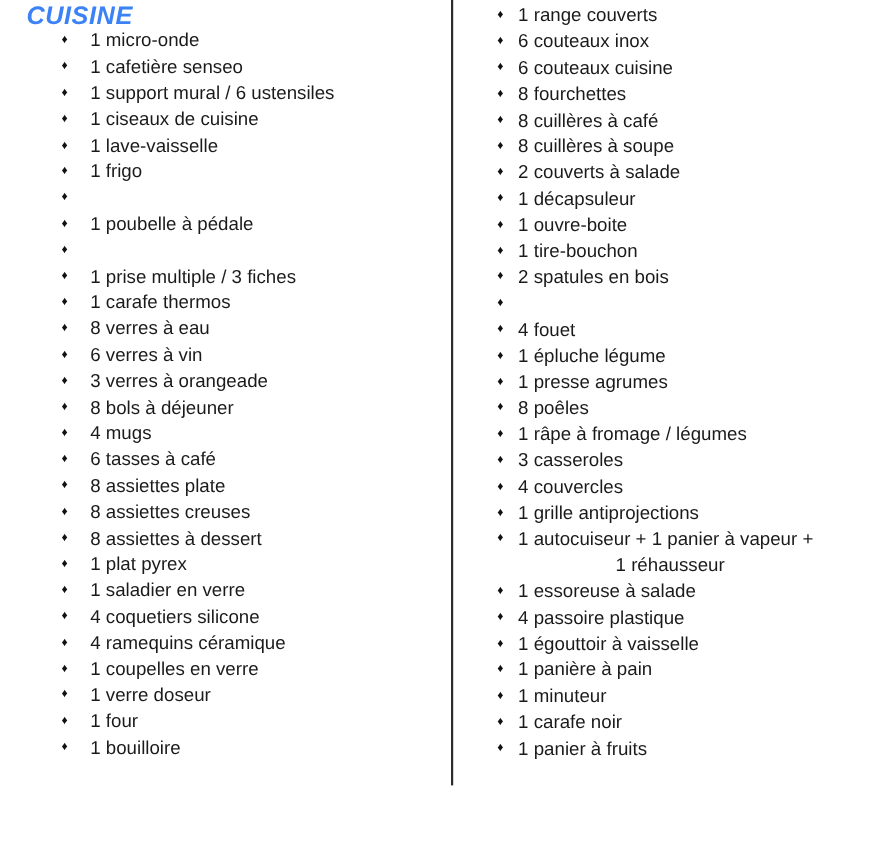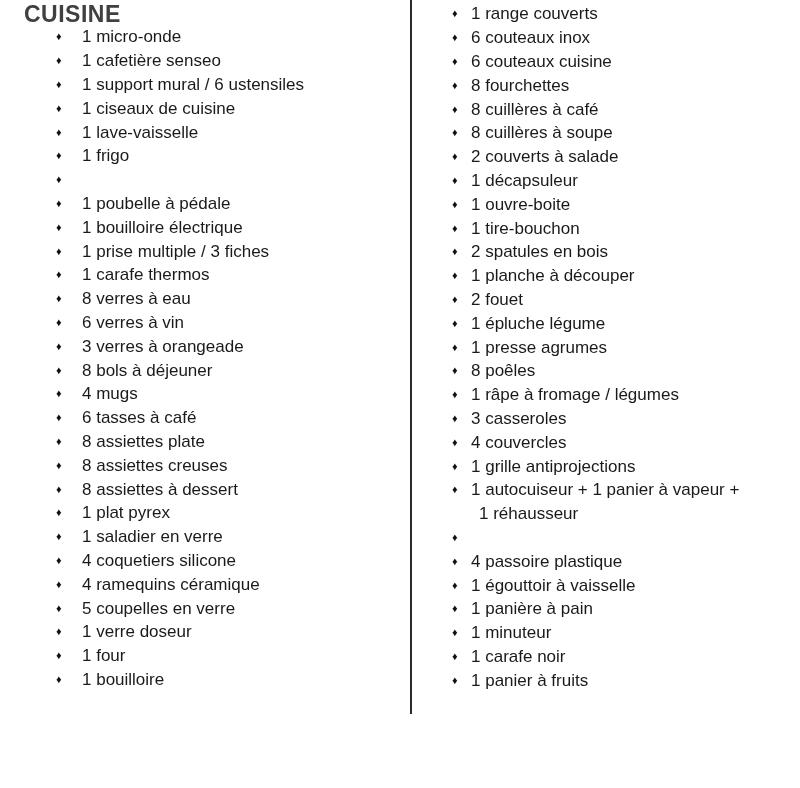--- a/index.html
+++ b/index.html
@@ -49,28 +49,28 @@
   }
   .bullet {
     flex: 0 0 auto;
     font-size: 11px;
     color: #111111;
     line-height: 1;
     display: inline-block;
   }
   .col-left  .bullet { width: 26px; }
   .col-right .bullet { width: 19px; }
-  .row.cont { padding-left: 27px; }
+  .row.cont { padding-left: 27px; justify-content: center; }
   .txt { line-height: 1; }
 </style>
 </head>
 <body style="background: rgb(255, 255, 255); color: rgb(26, 26, 26);">
 
 <div>
-  <h1 class="page-title" style="color: #404040;">CUISINE</h1>
+  <h1 class="page-title" style="color: #3b82f6; font-style: italic;">CUISINE</h1>
 
   <div class="divider" style="background: rgb(43, 43, 43);"></div>
 
   <ul class="col col-left">
       <li class="item">
         <div class="row">
           <span class="bullet">♦</span>
           <span class="txt">1 micro-onde</span>
         </div>
       </li>
@@ -111,21 +111,20 @@
       </li>
       <li class="item">
         <div class="row">
           <span class="bullet">♦</span>
           <span class="txt">1 poubelle à pédale</span>
         </div>
       </li>
       <li class="item">
         <div class="row">
           <span class="bullet">♦</span>
-          <span class="txt">1 bouilloire électrique</span>
         </div>
       </li>
       <li class="item">
         <div class="row">
           <span class="bullet">♦</span>
           <span class="txt">1 prise multiple / 3 fiches</span>
         </div>
       </li>
       <li class="item">
         <div class="row">
@@ -207,21 +206,21 @@
       </li>
       <li class="item">
         <div class="row">
           <span class="bullet">♦</span>
           <span class="txt">4 ramequins céramique</span>
         </div>
       </li>
       <li class="item">
         <div class="row">
           <span class="bullet">♦</span>
-          <span class="txt">5 coupelles en verre</span>
+          <span class="txt">1 coupelles en verre</span>
         </div>
       </li>
       <li class="item">
         <div class="row">
           <span class="bullet">♦</span>
           <span class="txt">1 verre doseur</span>
         </div>
       </li>
       <li class="item">
         <div class="row">
@@ -300,27 +299,26 @@
       </li>
       <li class="item">
         <div class="row">
           <span class="bullet">♦</span>
           <span class="txt">2 spatules en bois</span>
         </div>
       </li>
       <li class="item">
         <div class="row">
           <span class="bullet">♦</span>
-          <span class="txt">1 planche à découper</span>
-        </div>
-      </li>
-      <li class="item">
-        <div class="row">
-          <span class="bullet">♦</span>
-          <span class="txt">2 fouet</span>
+        </div>
+      </li>
+      <li class="item">
+        <div class="row">
+          <span class="bullet">♦</span>
+          <span class="txt">4 fouet</span>
         </div>
       </li>
       <li class="item">
         <div class="row">
           <span class="bullet">♦</span>
           <span class="txt">1 épluche légume</span>
         </div>
       </li>
       <li class="item">
         <div class="row">
@@ -363,20 +361,21 @@
           <span class="bullet">♦</span>
           <span class="txt">1 autocuiseur + 1 panier à vapeur +</span>
         </div>
         <div class="row cont">
           <span class="txt">1 réhausseur</span>
         </div>
       </li>
       <li class="item">
         <div class="row">
           <span class="bullet">♦</span>
+          <span class="txt">1 essoreuse à salade</span>
         </div>
       </li>
       <li class="item">
         <div class="row">
           <span class="bullet">♦</span>
           <span class="txt">4 passoire plastique</span>
         </div>
       </li>
       <li class="item">
         <div class="row">

